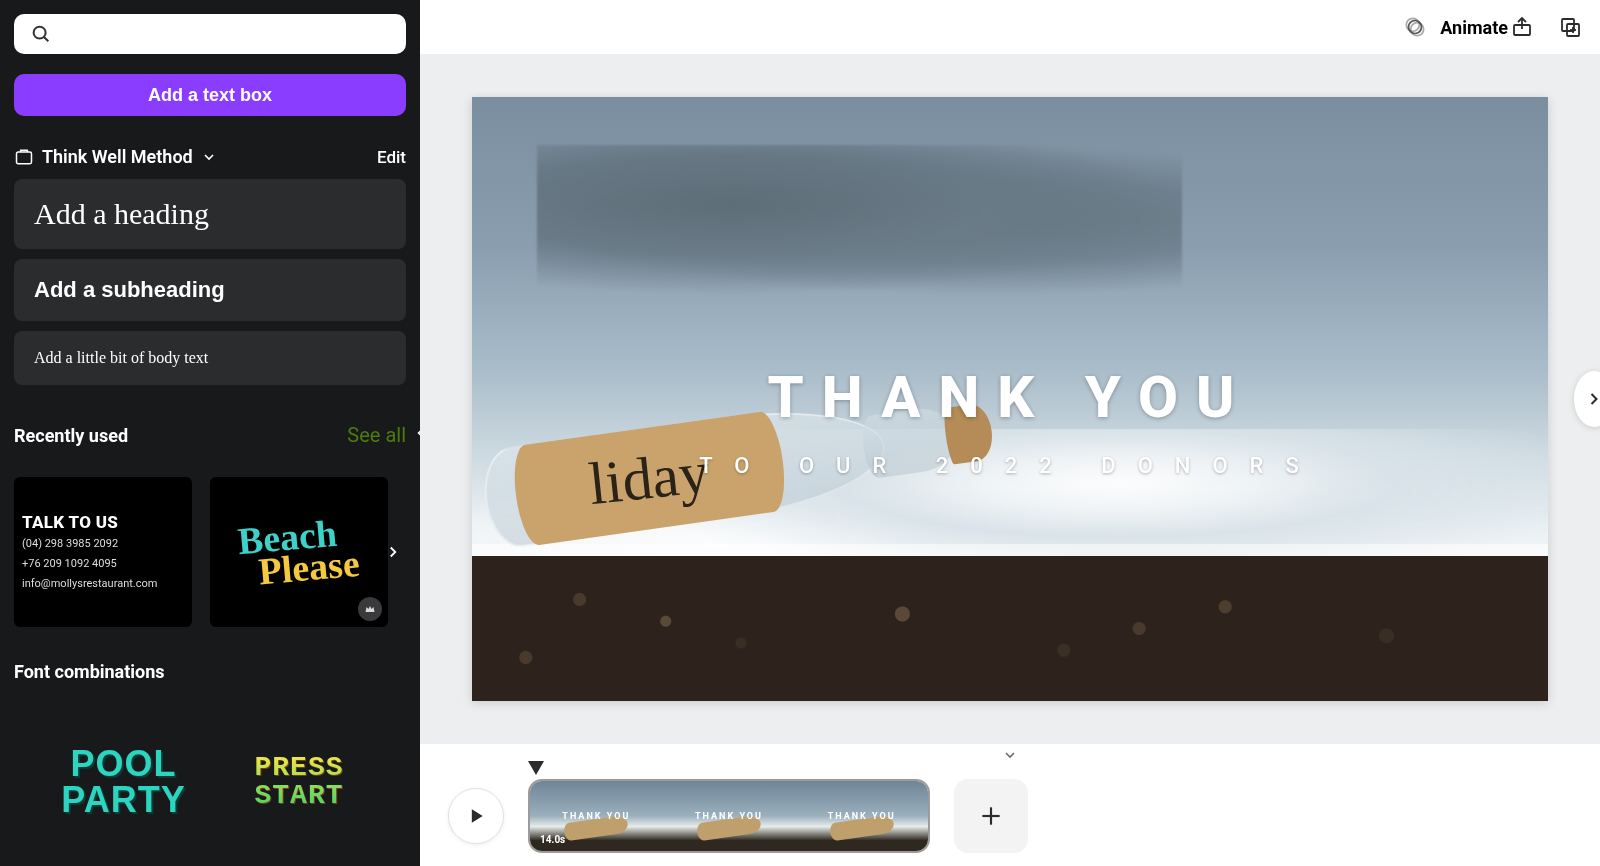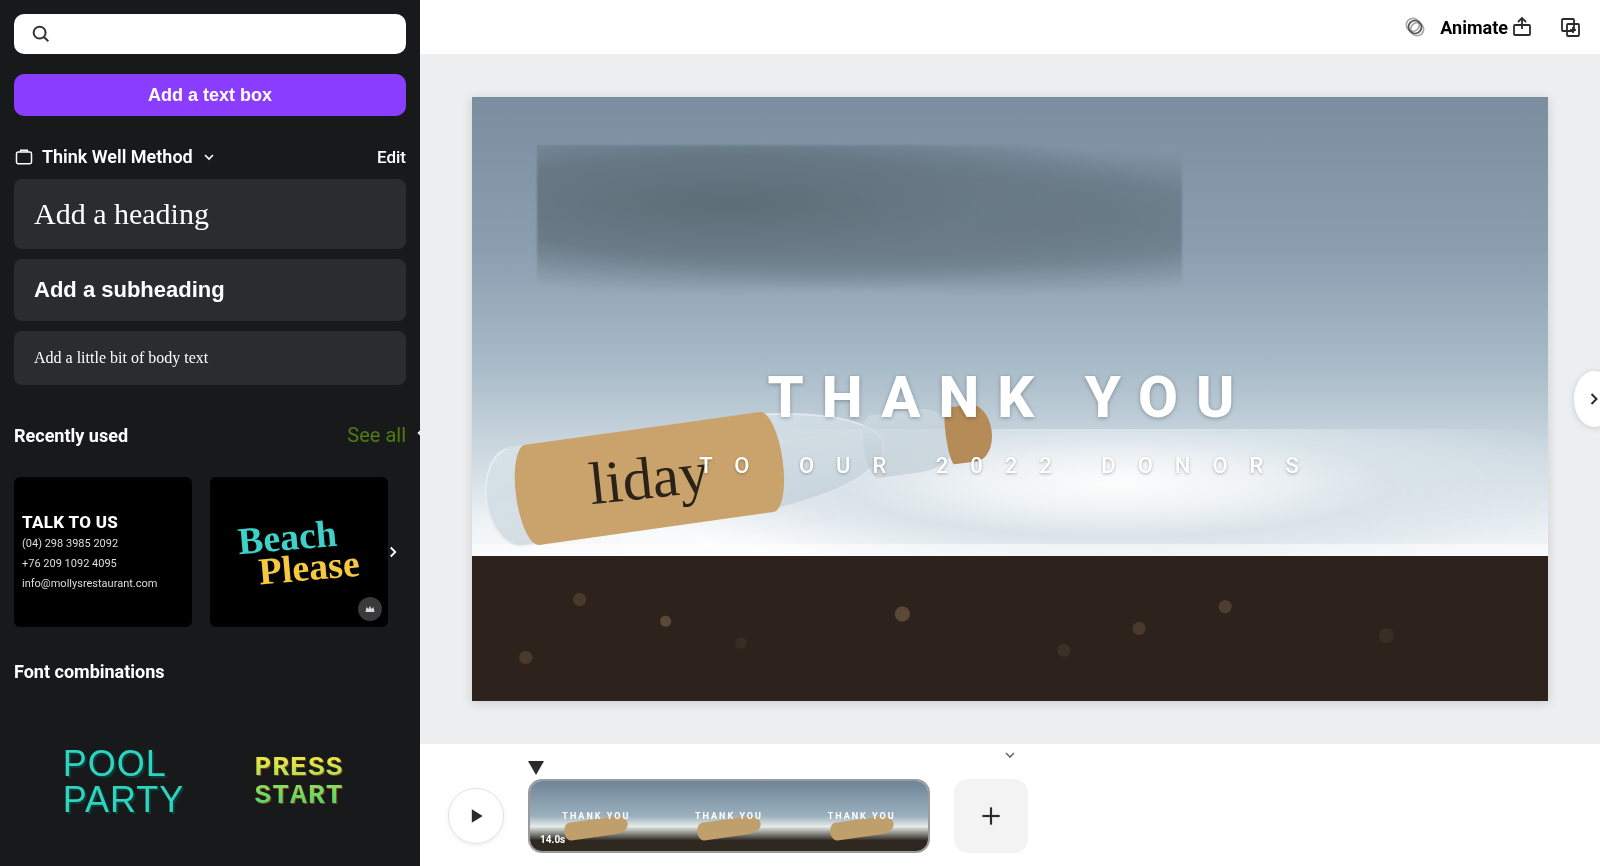--- a/index.html
+++ b/index.html
@@ -36,21 +36,21 @@
   .talk .t2 { font-size: 11px; color: #ddd; margin-top: 4px; line-height: 1.45; }
   .beach { display: flex; align-items: center; justify-content: center; }
   .beach-text { font-family: "Brush Script MT", cursive; font-size: 38px; font-weight: 700; line-height: 0.85; transform: rotate(-5deg); }
   .beach-text .b1 { color: #3dd1c9; display:block; }
   .beach-text .b2 { color: #f5c842; display:block; margin-left: 18px; }
   .carousel-arrow { position: absolute; right: -2px; top: 50%; transform: translateY(-50%); width: 30px; height: 30px; display: flex; align-items:center; justify-content:center; cursor:pointer; color:#fff; }
   .crown-badge { position:absolute; right:6px; bottom:6px; width:24px; height:24px; background:#3a3a3c; border-radius:50%; display:flex; align-items:center; justify-content:center; font-size:12px; }
 
   .font-grid { display: flex; gap: 18px; margin-top: 22px; }
   .font-item { width: 178px; height: 140px; background: #18191b; border-radius: 6px; cursor: pointer; display:flex; align-items:center; justify-content:center; }
-  .pool { font-family: Impact, "Arial Black", sans-serif; color:#2dd4bf; font-size: 36px; font-weight: 400; line-height:1; text-align:left; letter-spacing:1px; text-shadow: 2px 2px 0 #0e3b36; margin-left: 41px; }
+  .pool { font-family: Impact, "Arial Black", sans-serif; color:#2dd4bf; font-size: 36px; font-weight: 700; line-height:1; text-align:center; letter-spacing:1px; text-shadow: 2px 2px 0 #0e3b36; margin-left: 41px; }
   .press { font-family: "Courier New", monospace; font-weight: 900; font-size: 28px; line-height:1; text-align:center; letter-spacing:1px; background: linear-gradient(180deg,#f5e942,#3dd16a); -webkit-background-clip:text; background-clip:text; color:transparent; filter: drop-shadow(1px 1px 0 #7a3a1a); }
 
   .collapse-handle { position:absolute; right:-12px; top:50%; transform:translateY(-50%); width:24px; height:80px; background:#18191b; border-top-right-radius:12px; border-bottom-right-radius:12px; display:flex; align-items:center; justify-content:center; color:#fff; cursor:pointer; font-size:12px; }
 
   
   .main { flex:1; display:flex; flex-direction:column; background:#fff; position:relative; }
   .topbar { height:54px; display:flex; align-items:center; padding:0 16px; justify-content:flex-end; }
   .topbar-left { display:flex; align-items:center; gap:12px; cursor:pointer; }
   .topbar-left span { font-size:18px; font-weight:700; }
   .topbar-right { display:flex; align-items:center; gap:20px; }

